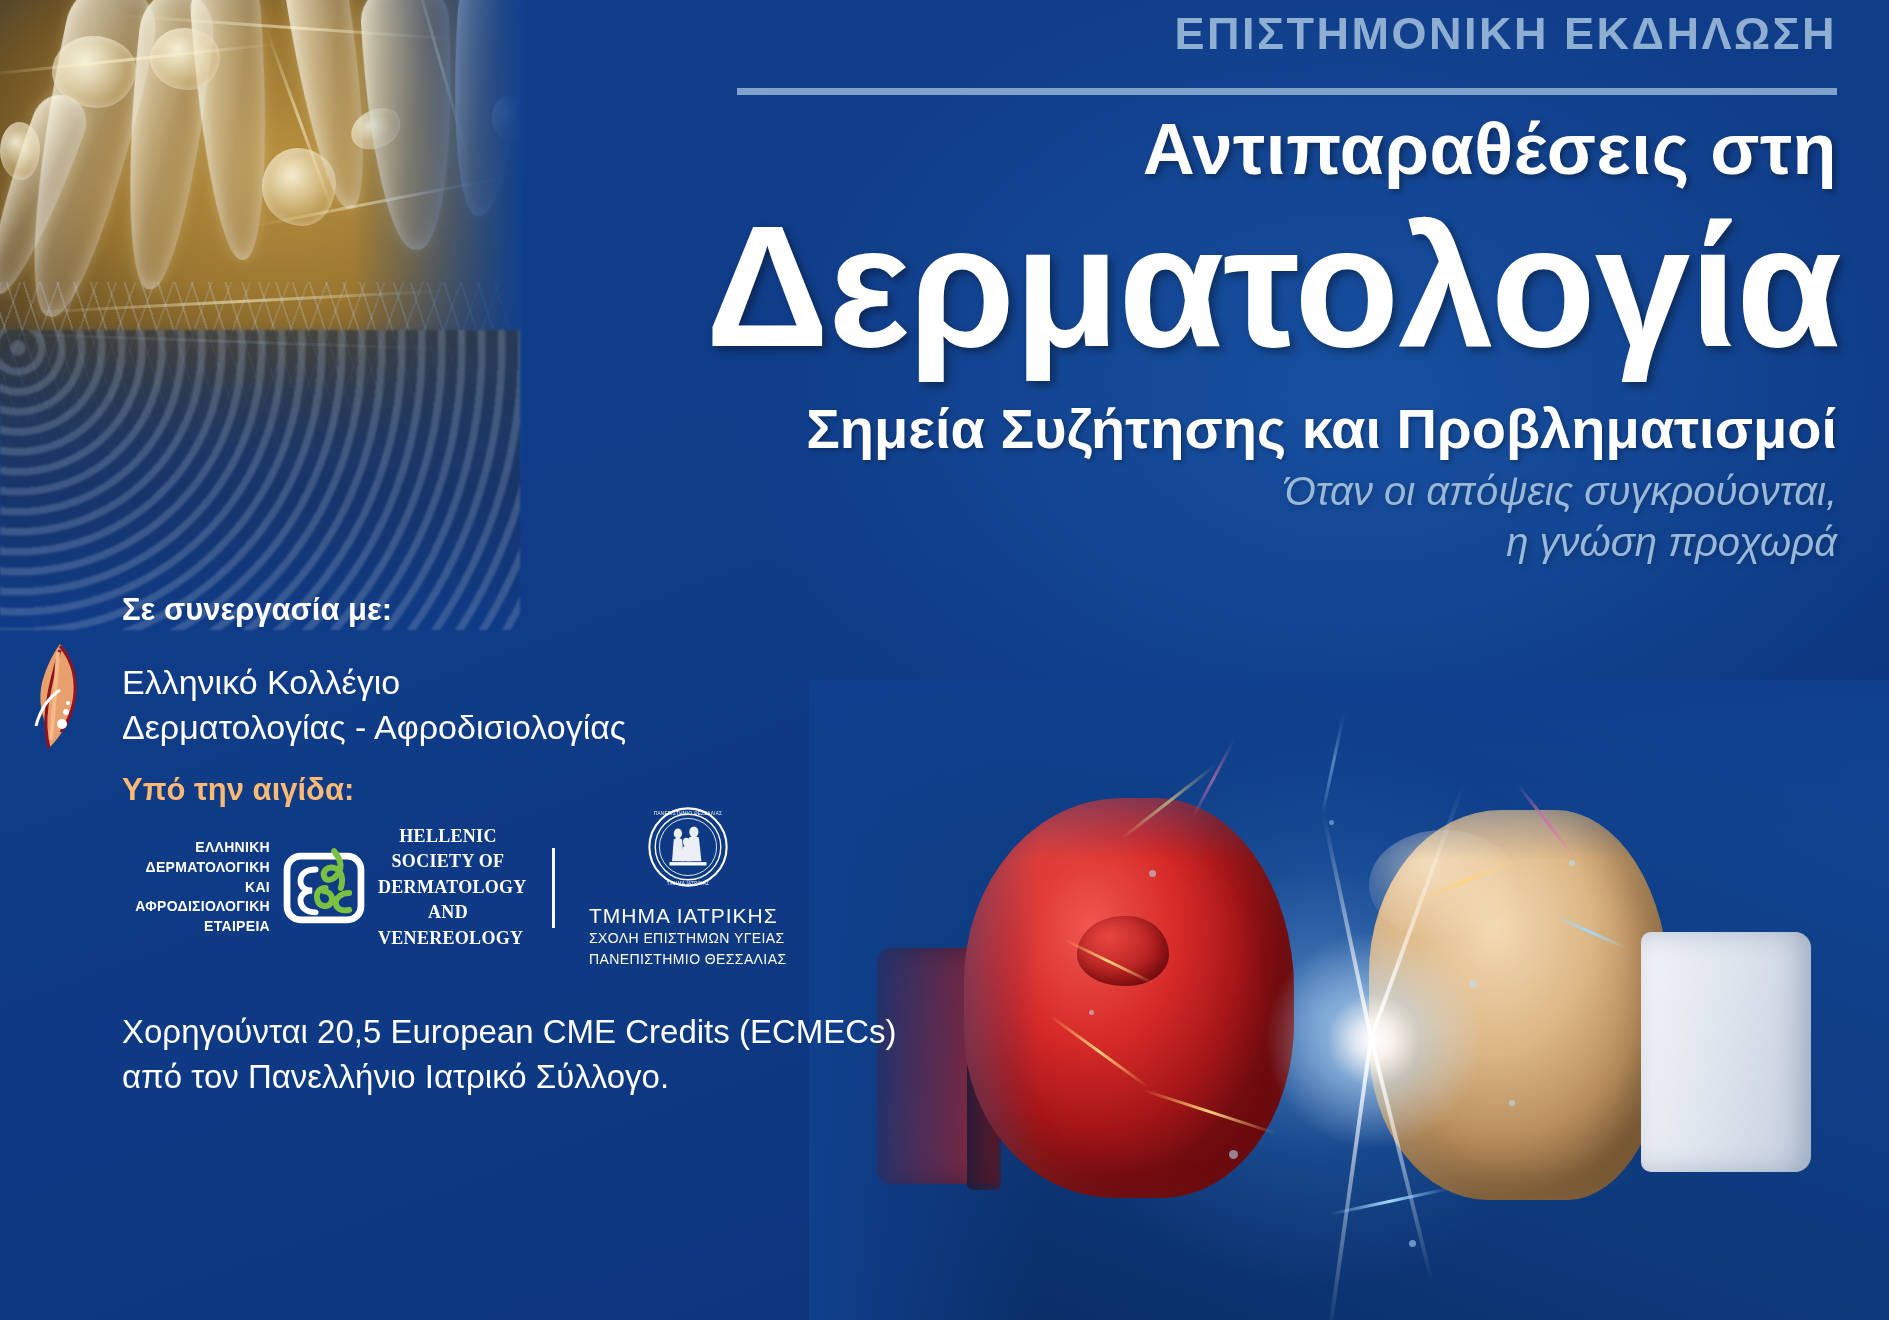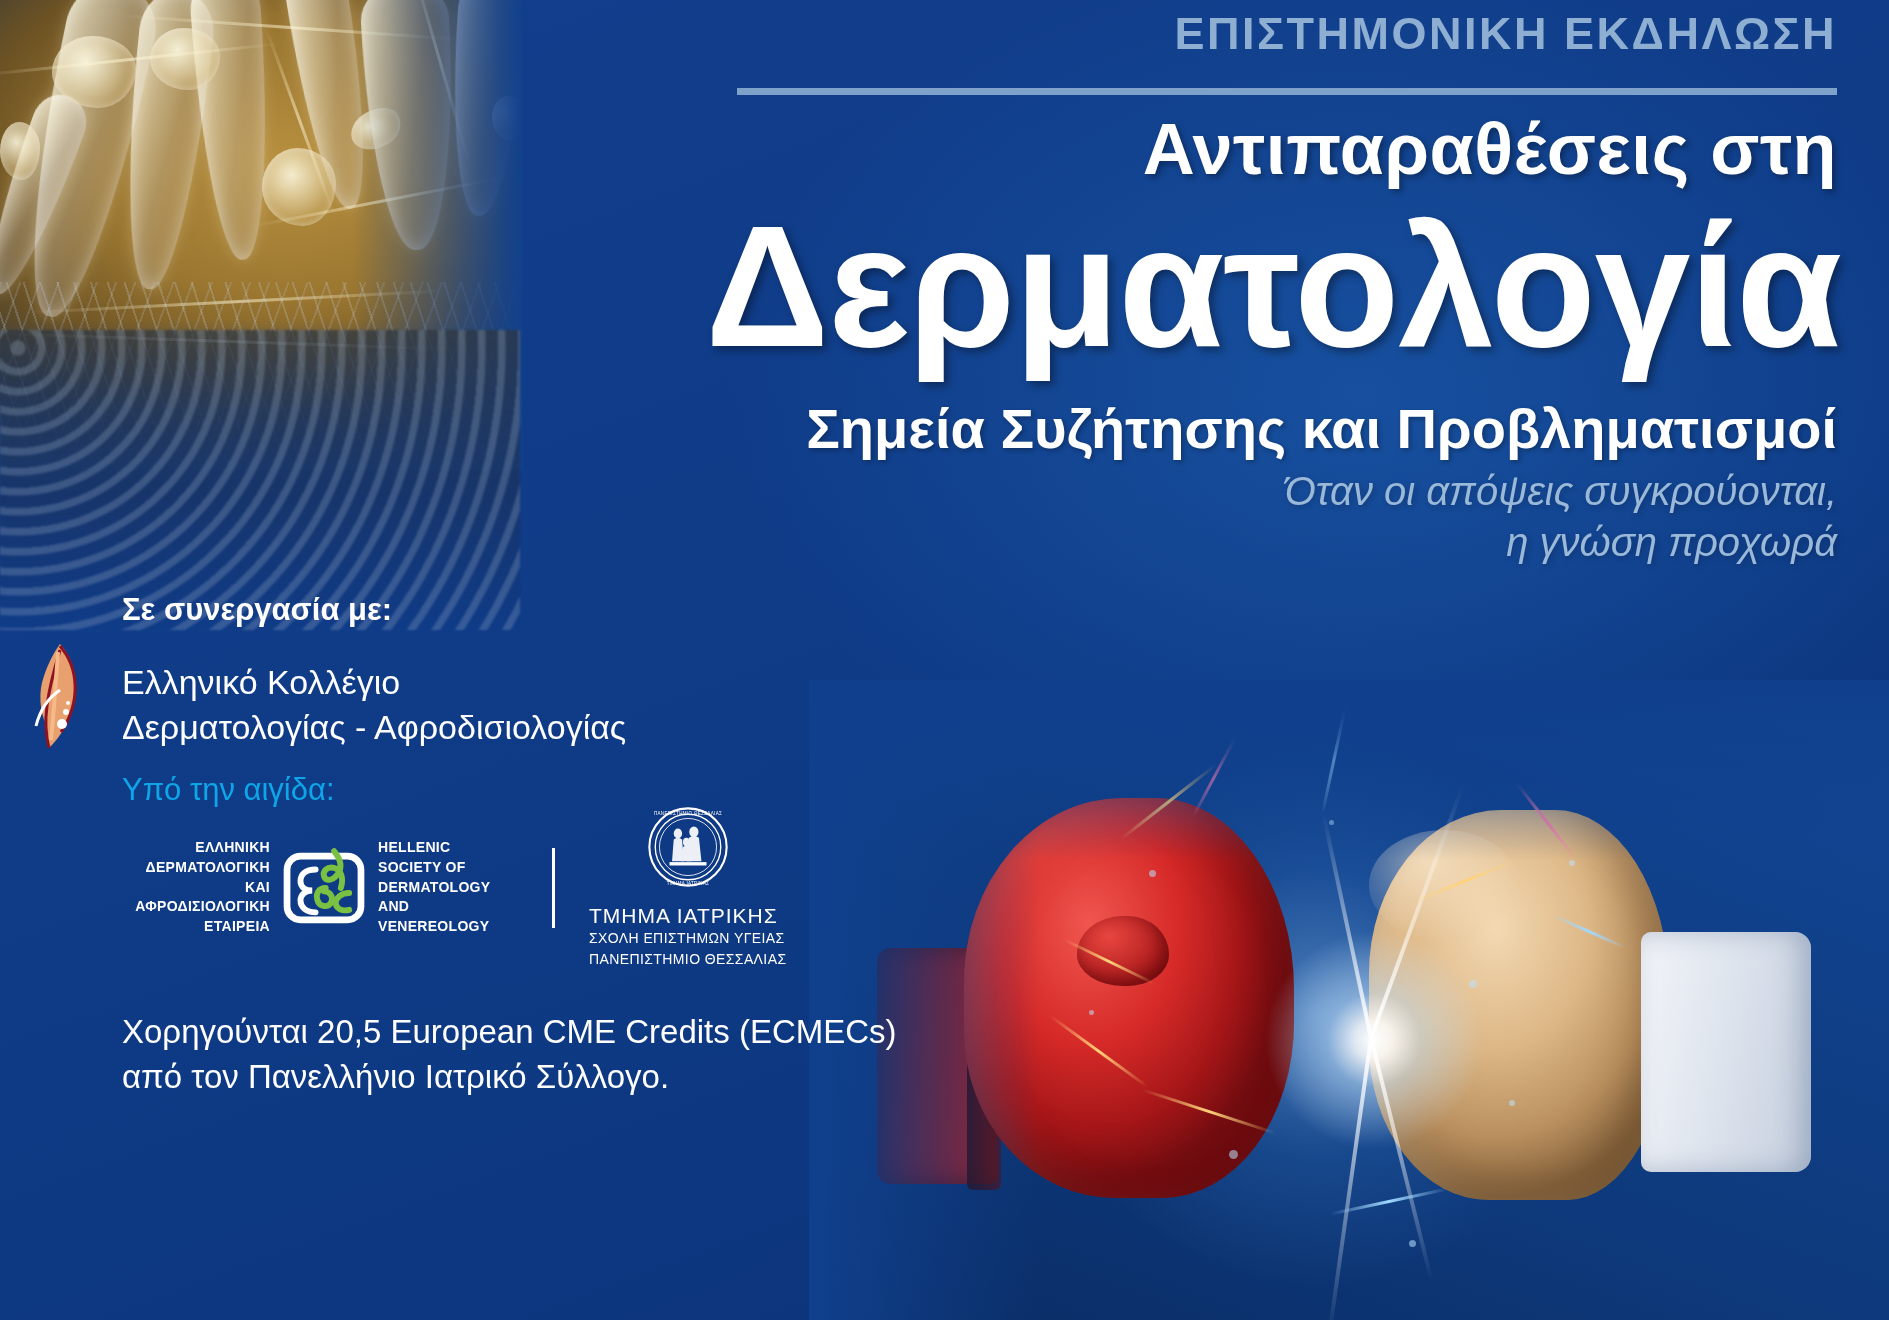--- a/index.html
+++ b/index.html
@@ -273,22 +273,22 @@
     left: 122px; top: 660px;
     font-size: 34px;
     font-weight: 400;
     color: #ffffff;
     line-height: 1.33;
   }
   .auspices-heading {
     position: absolute;
     left: 122px; top: 772px;
     font-size: 31px;
-    font-weight: 400;
-    color: #0ea5e9;
+    font-weight: 700;
+    color: #fdba74;
   }
 
   
   .leaf-mark {
     position: absolute;
     left: 22px; top: 640px;
     width: 70px; height: 110px;
   }
 
   
@@ -303,27 +303,28 @@
   .edae-gr {
     font-size: 14px;
     font-weight: 700;
     color: #ffffff;
     text-align: right;
     line-height: 1.42;
     letter-spacing: 0.3px;
     width: 150px;
   }
   .edae-en {
-    font-size: 14px;
-    font-weight: 700;
-    color: #ffffff;
-    text-align: left;
+    font-size: 18px;
+    font-weight: 700;
+    color: #ffffff;
+    text-align: center;
     line-height: 1.42;
     letter-spacing: 0.3px;
     width: 140px;
+    font-family: Liberation Serif, serif;
   }
   .edae-sym { width: 84px; height: 84px; flex: none; }
   .logo-divider {
     width: 3px; height: 80px;
     background: #ffffff;
     margin: 0 34px;
     flex: none;
   }
   .uth-logo { display: flex; align-items: center; gap: 14px; flex-direction: column; }
   .uth-seal { width: 84px; height: 84px; flex: none; }

